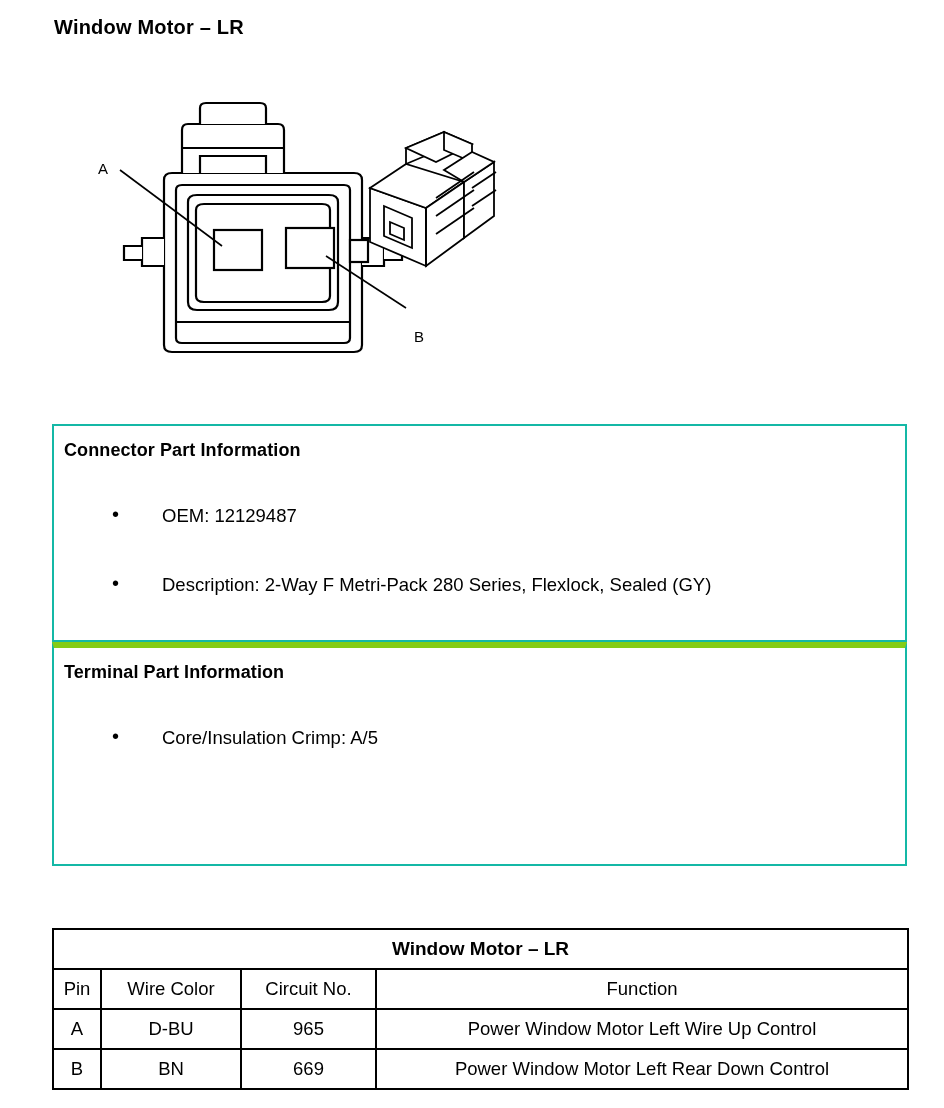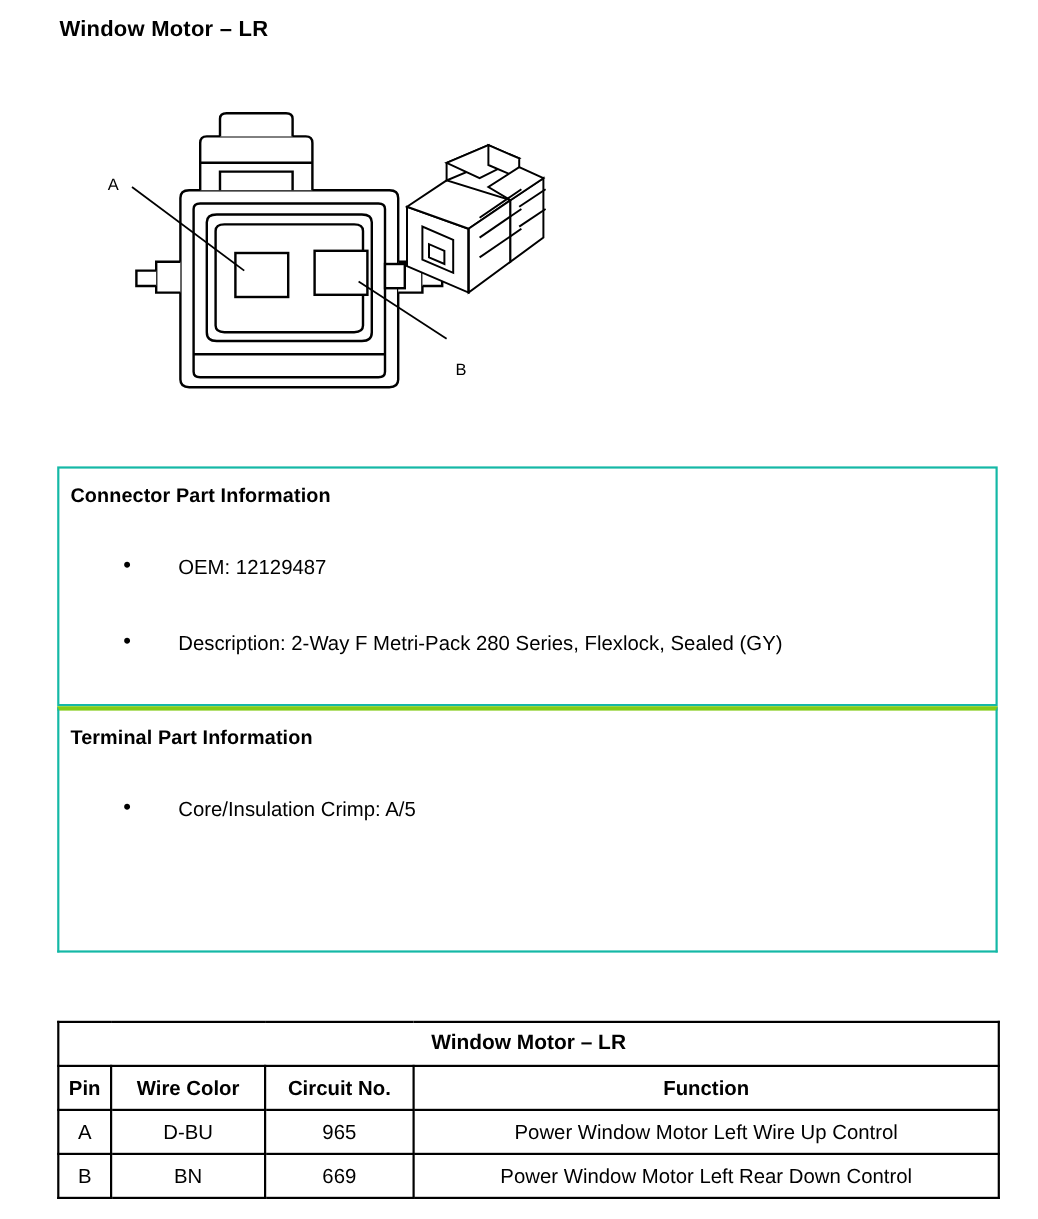--- a/index.html
+++ b/index.html
@@ -44,21 +44,21 @@
   
   .info-box {
     position: absolute;
     left: 52px;
     width: 855px;
     border: 2px solid #14b8a6;
     box-sizing: border-box;
     background: #fff;
   }
   #connector-info-box { top: 424px; height: 218px; }
-  #terminal-info-box  { top: 642px; height: 224px; border-top: 4px solid #84cc16; }
+  #terminal-info-box  { top: 642px; height: 224px; border-top: 6px solid #84cc16; }
 
   .box-heading {
     font-size: 18px;
     font-weight: bold;
     margin: 14px 0 0 10px;
     letter-spacing: 0.1px;
   }
   ul.bullets {
     list-style: none;
     margin: 26px 0 0 0;
@@ -101,21 +101,21 @@
     font-weight: normal;
     overflow: hidden;
     white-space: nowrap;
   }
   table.pin-table tr.title-row th {
     font-weight: bold;
     font-size: 19px;
     height: 38px;
   }
   table.pin-table tr.head-row th {
-    font-weight: bold;
+    font-weight: normal;
   }
   col.c-pin      { width: 48px; }
   col.c-wire     { width: 140px; }
   col.c-circuit  { width: 135px; }
   col.c-function { width: 532px; }
 </style>
 </head>
 <body>
 
 <div class="page-title">Window Motor – LR</div>

